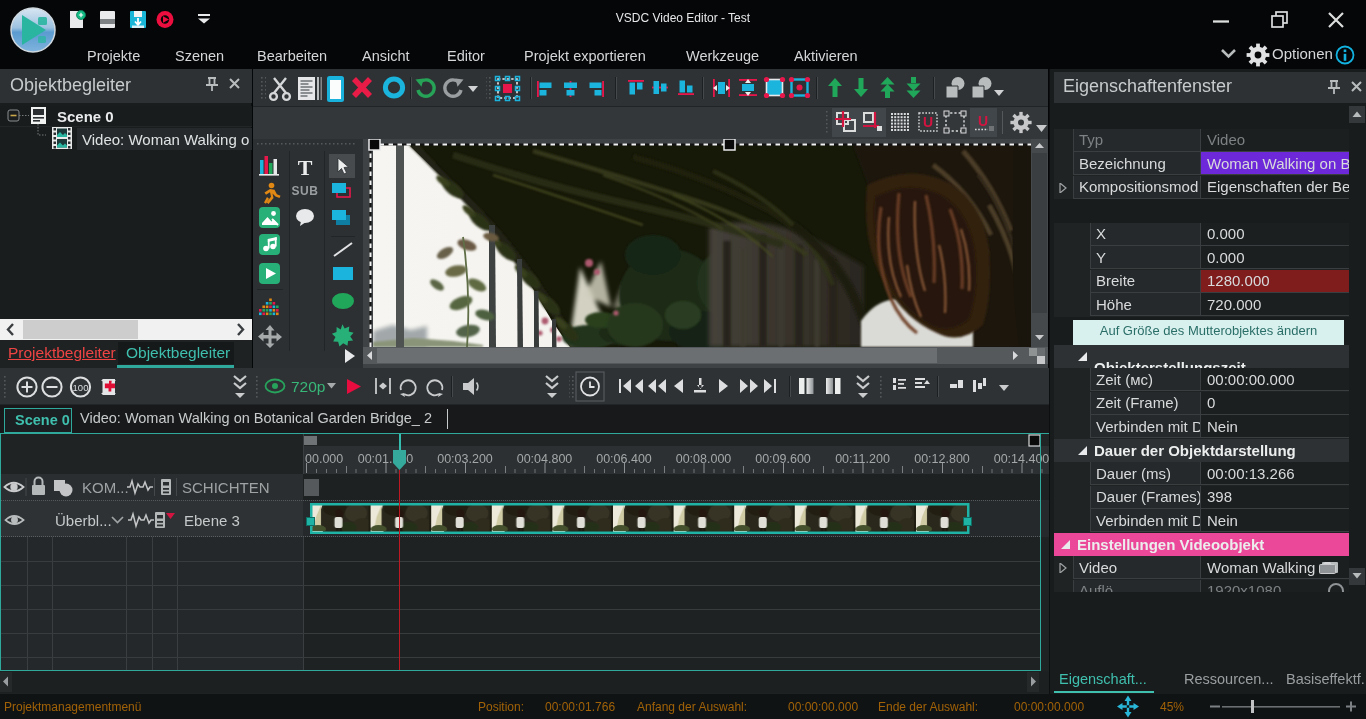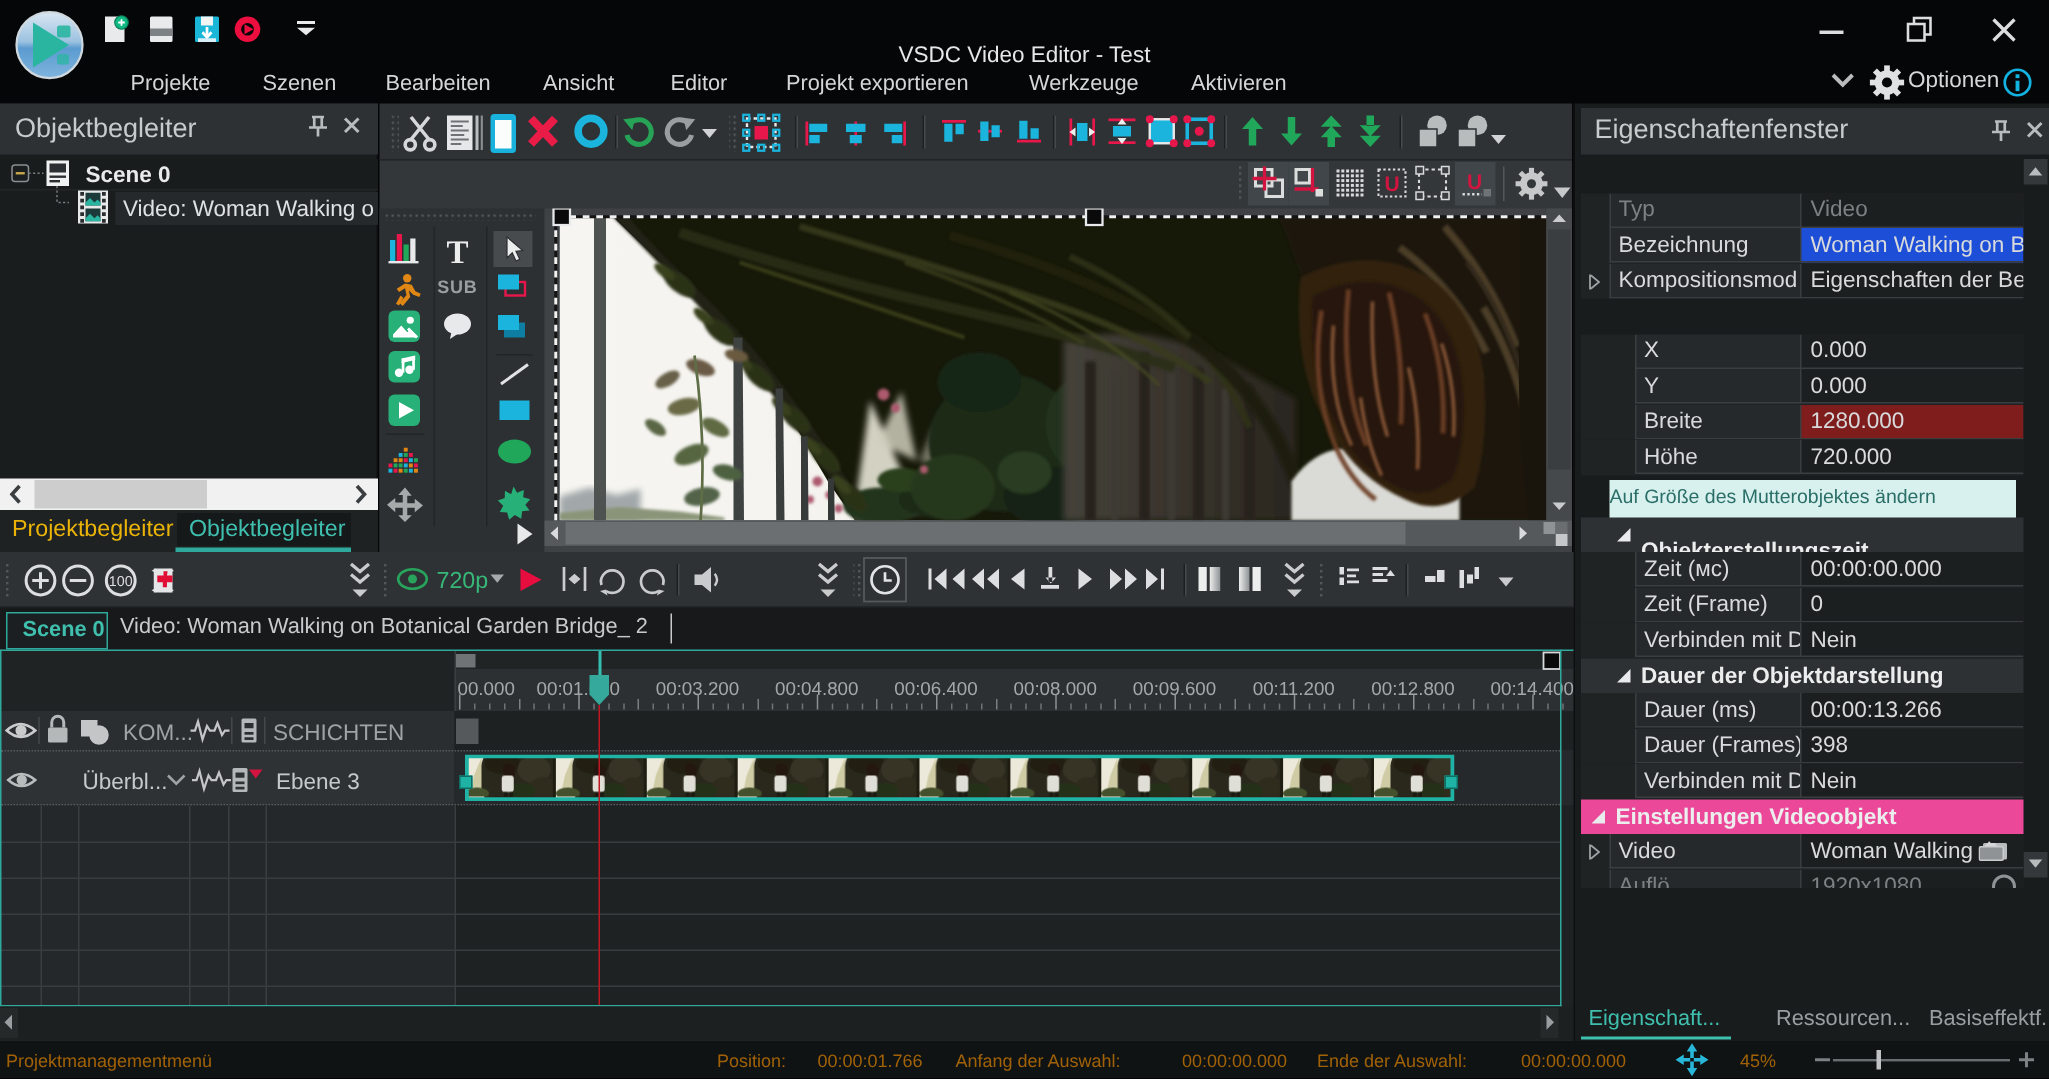--- a/index.html
+++ b/index.html
@@ -65,21 +65,21 @@
       <rect x="64" y="16.5" width="12" height="2.5" fill="#d7f0f7"></rect>
 
       <circle cx="97" cy="10.5" r="8.5" fill="#ec0e3e"></circle>
       <circle cx="97" cy="10.5" r="4.2" fill="#050607"></circle>
       <path d="M95 7.2 L101 10.5 L95 13.8 Z" fill="#ec0e3e"></path>
 
       <path d="M130 6 h12" stroke="#e9eaeb" stroke-width="2"></path>
       <path d="M130 9.5 l6 5 6 -5 z" fill="#e9eaeb"></path>
     </svg>
   </div>
-  <div class="abs" style="left:0; top:28px; width:1366px; text-align:center; font-size:15px; color:#e6e7e8;">VSDC Video Editor - Test</div>
+  <div class="abs" style="left:0; top:11px; width:1366px; text-align:center; font-size:12px; color:#e6e7e8;">VSDC Video Editor - Test</div>
   <div class="abs" id="winbtns" style="left:1200px; top:0; width:166px; height:40px;">
     <svg width="166" height="40" viewBox="0 0 166 40">
       <path d="M13 21.5 h16" stroke="#dcdddd" stroke-width="2.3"></path>
       <rect x="76" y="12" width="11" height="11" fill="none" stroke="#dcdddd" stroke-width="1.7"></rect>
       <rect x="72" y="16" width="11" height="11" fill="#050607" stroke="#dcdddd" stroke-width="1.7"></rect>
       <path d="M129 13 l14 14 M143 13 l-14 14" stroke="#dcdddd" stroke-width="2.2"></path>
     </svg>
   </div>
   <div class="menuitem" style="left:87px;">Projekte</div>
   <div class="menuitem" style="left:175px;">Szenen</div>
@@ -166,21 +166,21 @@
     </div>
     <div class="abs" id="lp-scroll" style="left:0; top:250px; width:252px; height:21px; background:#f1f1f1;">
       <svg class="abs" width="252" height="21" style="left:0;top:0;">
         <rect x="23" y="1" width="115" height="19" fill="#cdcdcd"></rect>
         <path d="M13 5 l-5 5.5 5 5.5" stroke="#3a3e41" stroke-width="2.4" fill="none"></path>
         <path d="M238 5 l5 5.5 -5 5.5" stroke="#3a3e41" stroke-width="2.4" fill="none"></path>
       </svg>
     </div>
     <div class="abs" style="left:0; top:271px; width:252px; height:28px; background:#1f2223;">
       <div class="abs" style="left:118px; top:2px; width:116px; height:22px; background:#16191a;"></div>
-      <div class="abs" style="left:8px; top:4px; font-size:15.5px; color:#eab308;">Projektbegleiter</div>
+      <div class="abs" style="left:8px; top:4px; font-size:15.5px; color:#ef4444;text-decoration:underline;">Projektbegleiter</div>
       <div class="abs" style="left:126px; top:4px; font-size:15.5px; color:#3fbfae;">Objektbegleiter</div>
       <div class="abs" style="left:117px; top:25px; width:117px; height:2.5px; background:#2fa99c;"></div>
     </div>
   </div>
 
   <div class="abs" id="toolbar">
     <svg width="795" height="37" viewBox="0 0 795 37">
       <defs>
         <pattern id="dots" width="4" height="4" patternUnits="userSpaceOnUse">
           <rect x="0" y="0" width="1.6" height="1.6" fill="#53575a"></rect>
@@ -694,21 +694,21 @@
             <div class="abs" style="left:5px; top:2.5px; color:#7d8183; white-space:nowrap;">Typ</div>
           </div>
           <div class="abs" style="left:146px; top:0; width:149px; height:23px; background:#1c1f20; border-bottom:1px solid #3a3e41; border-left:1px solid #3a3e41; overflow:hidden;">
             <div class="abs" style="left:6px; top:2.5px; color:#7d8183; white-space:nowrap;">Video</div>
           </div>
         </div>
       <div class="abs" style="left:0px; top:47px; width:295px; height:23.5px; background:#202324; overflow:hidden;">
           <div class="abs" style="left:19px; top:0; width:127px; height:23px; background:#26292b; border-bottom:1px solid #3a3e41; border-left:1px solid #3a3e41; overflow:hidden;">
             <div class="abs" style="left:5px; top:2.5px; color:#d8dadb; white-space:nowrap;">Bezeichnung</div>
           </div>
-          <div class="abs" style="left:146px; top:0; width:149px; height:23px; background:#1d4ed8; border-bottom:1px solid #3a3e41; border-left:1px solid #3a3e41; overflow:hidden;">
+          <div class="abs" style="left:146px; top:0; width:149px; height:23px; background:#6d28d9; border-bottom:1px solid #3a3e41; border-left:1px solid #3a3e41; overflow:hidden;">
             <div class="abs" style="left:6px; top:2.5px; color:#d8dadb; white-space:nowrap;">Woman Walking on B</div>
           </div>
         </div>
       <div class="abs" style="left:0px; top:70.5px; width:295px; height:23.5px; background:#202324; overflow:hidden;">
           <div class="abs" style="left:19px; top:0; width:127px; height:23px; background:#26292b; border-bottom:1px solid #3a3e41; border-left:1px solid #3a3e41; overflow:hidden;">
             <div class="abs" style="left:5px; top:2.5px; color:#d8dadb; white-space:nowrap;">Kompositionsmod</div>
           </div>
           <div class="abs" style="left:146px; top:0; width:149px; height:23px; background:#1c1f20; border-bottom:1px solid #3a3e41; border-left:1px solid #3a3e41; overflow:hidden;">
             <div class="abs" style="left:6px; top:2.5px; color:#d8dadb; white-space:nowrap;">Eigenschaften der Ber</div>
           </div>
@@ -741,21 +741,21 @@
           </div>
         </div>
       <div class="abs" style="left:0px; top:188px; width:295px; height:23.5px; background:#202324; overflow:hidden;">
           <div class="abs" style="left:36px; top:0; width:110px; height:23px; background:#26292b; border-bottom:1px solid #3a3e41; border-left:1px solid #3a3e41; overflow:hidden;">
             <div class="abs" style="left:5px; top:2.5px; color:#d8dadb; white-space:nowrap;">Höhe</div>
           </div>
           <div class="abs" style="left:146px; top:0; width:149px; height:23px; background:#1c1f20; border-bottom:1px solid #3a3e41; border-left:1px solid #3a3e41; overflow:hidden;">
             <div class="abs" style="left:6px; top:2.5px; color:#d8dadb; white-space:nowrap;">720.000</div>
           </div>
         </div>
-      <div class="abs" style="left:19px; top:215px; width:271px; height:38px; background:#d9f1ee; font-size:13px; color:#2a6e68; padding-top:3px;">Auf Größe des Mutterobjektes ändern</div>
+      <div class="abs" style="left:19px; top:215px; width:271px; height:38px; background:#d9f1ee; text-align:center; font-size:13px; color:#2a6e68; padding-top:3px;">Auf Größe des Mutterobjektes ändern</div>
       <div class="abs" style="left:0px; top:239.5px; width:295px; height:23.5px; background:#2d3134;">
           <svg class="abs" style="left:24px; top:7px;" width="10" height="10">
             <path d="M9 0 V9 H0 Z" fill="#e8eaeb"></path>
           </svg>
           <div class="abs" style="left:40px; top:14px; font-weight:bold; color:#eceeee; white-space:nowrap;">Objekterstellungszeit</div>
         </div>
       <div class="abs" style="left:0px; top:263px; width:295px; height:23.5px; background:#202324; overflow:hidden;">
           <div class="abs" style="left:36px; top:0; width:110px; height:23px; background:#26292b; border-bottom:1px solid #3a3e41; border-left:1px solid #3a3e41; overflow:hidden;">
             <div class="abs" style="left:5px; top:2.5px; color:#d8dadb; white-space:nowrap;">Zeit (мс)</div>
           </div>

